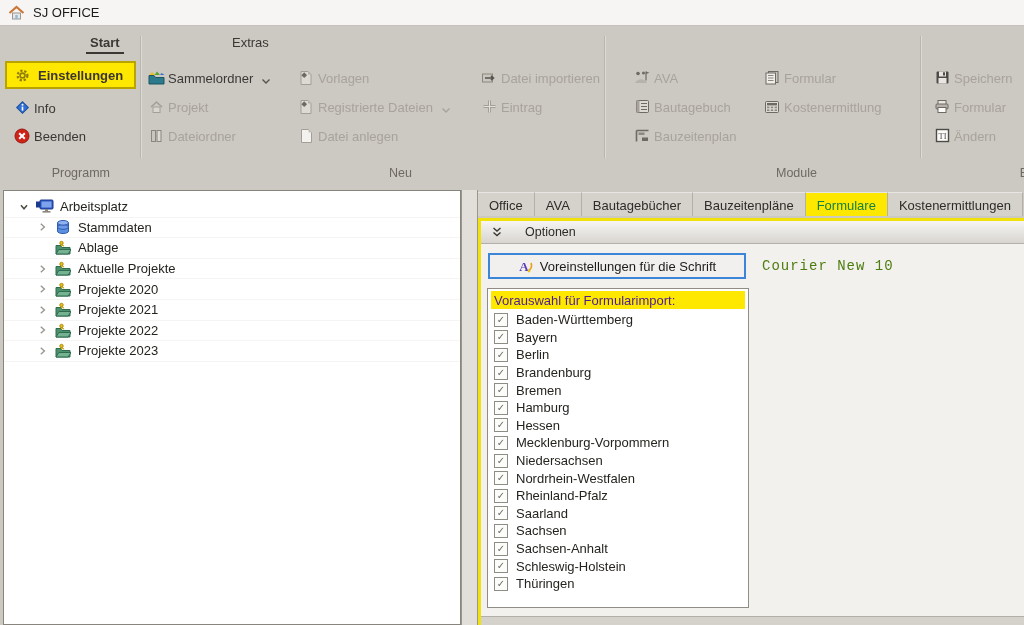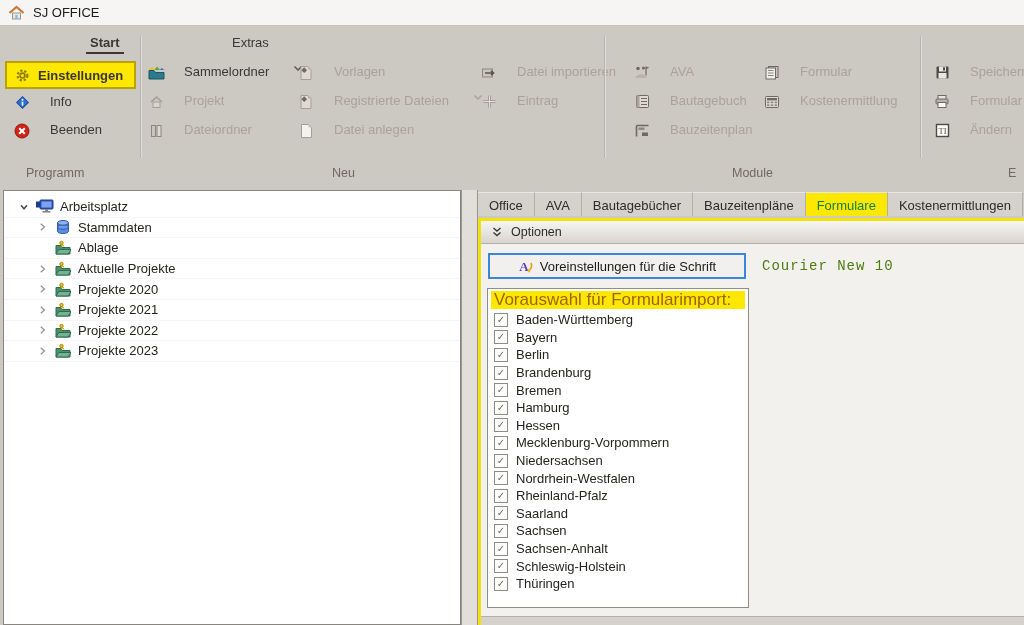--- a/index.html
+++ b/index.html
@@ -5,22 +5,22 @@
   html,body{margin:0;padding:0}
   body{width:1024px;height:625px;position:relative;background:#ccc8c2;
        font-family:"Liberation Sans","DejaVu Sans",sans-serif;overflow:hidden;color:#3a3835}
   .titlebar{position:absolute;left:0;top:0;right:0;height:26px;background:#f6f5f3;
        border-bottom:1px solid #c6c3be;display:flex;align-items:center;gap:8px;
        padding-left:8px;box-sizing:border-box}
   .title-text{font-size:13px;color:#1c1b1a}
   .rtab{position:absolute;top:33px;font-size:13px;color:#3a3835;padding:2px 4px}
   .rtab.active{font-weight:bold;border-bottom:2px solid #3a3835}
   .groupsep{position:absolute;top:36px;height:122px;width:1px;background:#b9b5af;box-shadow:1px 0 0 #dedbd6}
-  .glabel{position:absolute;top:166px;font-size:12.5px;color:#6e6a63;text-align:left}
-  .ritem{position:absolute;display:flex;align-items:flex-start;gap:19px;font-size:13px;height:22px;cursor:default;white-space:nowrap}
+  .glabel{position:absolute;top:166px;font-size:12.5px;color:#6e6a63;text-align:right}
+  .ritem{position:absolute;display:flex;align-items:flex-end;gap:3px;font-size:13px;height:22px;cursor:default;white-space:nowrap}
   .dis{color:#a8a39b}
   .einst{position:absolute;left:5px;top:61px;width:131px;height:28px;background:#ffe800;
        border:2px solid #b9a300;display:flex;align-items:center;gap:7px;padding-left:6px;
        box-sizing:border-box;font-weight:bold;font-size:13px;color:#3a3530}
   .icon16{width:18px;height:17px;display:inline-flex;align-items:center;justify-content:center;flex:0 0 18px}
   .ddchev{margin-left:5px;display:inline-flex}
   .treepanel{position:absolute;left:3px;top:190px;width:458px;bottom:0;background:#fff;
        border:1px solid #88857f;box-sizing:border-box;padding-top:6px}
   .trow{display:flex;align-items:center;height:19.6px;font-size:13px;color:#26241f;border-bottom:1px solid #f6f5f3}
   .chev{width:12px;display:inline-flex;justify-content:center;margin-right:5px}
@@ -28,30 +28,30 @@
   .lvl0{padding-left:14px}.lvl1{padding-left:32px}
   .splitter{position:absolute;left:461px;top:190px;width:17px;bottom:0;background:#e2dfdb;
        border-left:1px solid #9b978f;border-right:1px solid #9b978f;box-sizing:border-box}
   .mtabs{position:absolute;left:478px;top:192px;height:24px;display:flex}
   .mtab{font-size:13px;padding:0 11px;line-height:25px;background:#d5d2cc;
        border-right:1px solid #b4b0a9;border-top:1px solid #e8e6e2;color:#2e2c28;white-space:nowrap}
   .mtab.active{background:#ffe800;color:#15803d}
   .opanel{position:absolute;left:478px;top:218px;right:0;bottom:0;background:#f2f1ee;
        border-left:3px solid #f0e20a;border-top:3px solid #f0e20a;box-sizing:border-box}
   .ohead{height:22px;background:linear-gradient(#f6f5f3,#d8d5d0);border-bottom:1px solid #b3b0aa;
-       display:flex;align-items:center;gap:8px;padding-left:10px;font-size:12.5px;color:#2e2c28}
+       display:flex;align-items:center;gap:22px;padding-left:10px;font-size:12.5px;color:#2e2c28}
   .fontbtn{position:absolute;left:7px;top:32px;width:258px;height:26px;background:#f1f0ee;
        border:2px solid #3c86d9;display:flex;align-items:center;justify-content:center;gap:6px;
        font-size:13px;color:#1c1b18;box-sizing:border-box}
   .fontval{position:absolute;left:281px;top:37px;font-family:"Liberation Mono","DejaVu Sans Mono",monospace;
        font-size:14px;color:#4d7c0f;letter-spacing:1px}
   .statebox{position:absolute;left:6px;top:67px;width:262px;height:320px;background:#fff;
        border:1px solid #908d86;box-sizing:border-box;padding:2px 3px}
-  .sbhead{height:18px;background:#ffe800;font-size:17px;display:flex;align-items:center;
-       padding-left:3px;color:#a16207;margin-bottom:2px}
+  .sbhead{height:18px;background:#ffe800;font-size:13px;display:flex;align-items:center;
+       padding-left:3px;color:#4c1d95;margin-bottom:2px}
   .cbrow{height:17.6px;display:flex;align-items:center;gap:8px;padding-left:3px;font-size:13px;color:#26241f}
   .cb{width:12px;height:12px;border:1px solid #8f8c85;background:#fcfcfb;display:inline-flex;
        align-items:center;justify-content:center;font-size:10px;color:#6e6b65;line-height:1;flex:0 0 12px;box-sizing:content-box}
   .bstrip{position:absolute;left:0;right:0;bottom:0;height:8px;background:#d5d2cc;border-top:1px solid #b3b0aa}
 </style>
 </head>
 <body>
 
 <div class="titlebar">
   <span style="display:inline-flex">

